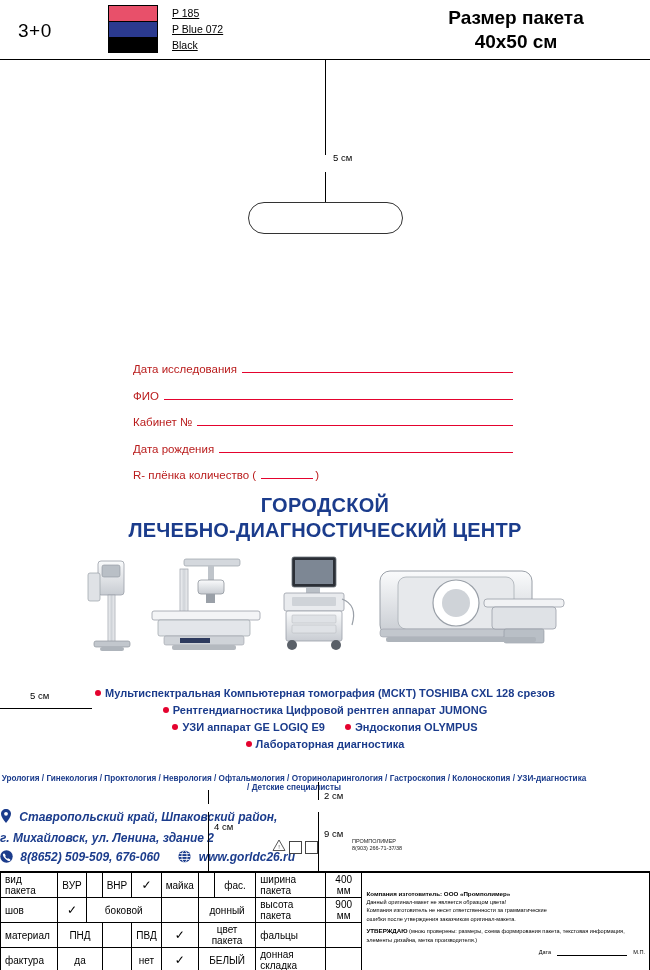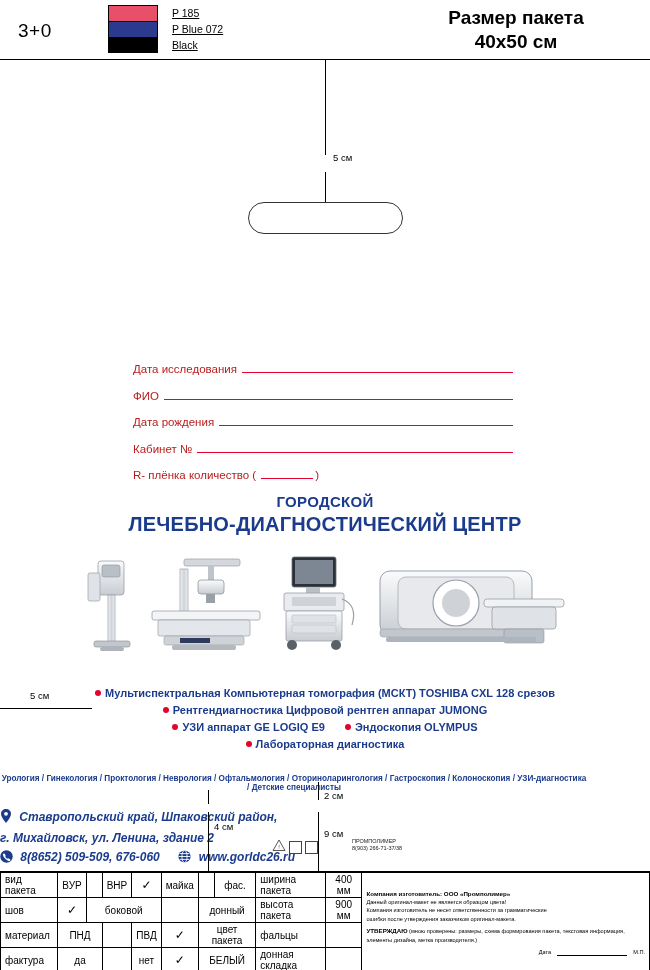--- a/index.html
+++ b/index.html
@@ -83,21 +83,21 @@
   .form-row .rule {
     flex: 1; border-bottom: 1px solid #e4032e; height: 11px;
   }
   .form-row.paren .rule { flex: none; }
 
   
   .center-title {
     position: absolute; left: 0; top: 433px; width: 650px; text-align: center;
     color: #1b3c8c; font-weight: bold; line-height: 1.25;
   }
-  .center-title .l1 { font-size: 15px; letter-spacing: .3px; }
+  .center-title .l1 { font-size: 20px; letter-spacing: .3px; }
   .center-title .l2 { font-size: 20px; letter-spacing: .2px; }
 
   
   .equip {
     position: absolute; left: 80px; top: 495px; width: 490px; height: 105px;
   }
 
   
   .services {
     position: absolute; left: 0; top: 625px; width: 650px; text-align: center;
@@ -211,25 +211,25 @@
   <div class="form-block">
     <div class="form-row">
       <span class="lbl">Дата исследования</span>
       <span class="rule"></span>
     </div>
     <div class="form-row">
       <span class="lbl">ФИО</span>
       <span class="rule"></span>
     </div>
     <div class="form-row">
+      <span class="lbl">Кабинет №</span>
+      <span class="rule"></span>
+    </div>
+    <div class="form-row">
       <span class="lbl">Дата рождения</span>
-      <span class="rule"></span>
-    </div>
-    <div class="form-row">
-      <span class="lbl">Кабинет №</span>
       <span class="rule"></span>
     </div>
     <div class="form-row paren">
       <span class="lbl">R- плёнка количество (</span>
       <span class="rule" style="width:52px;"></span>
       <span class="lbl" style="margin-left:2px;">)</span>
     </div>
   </div>
 
   <div class="center-title">

